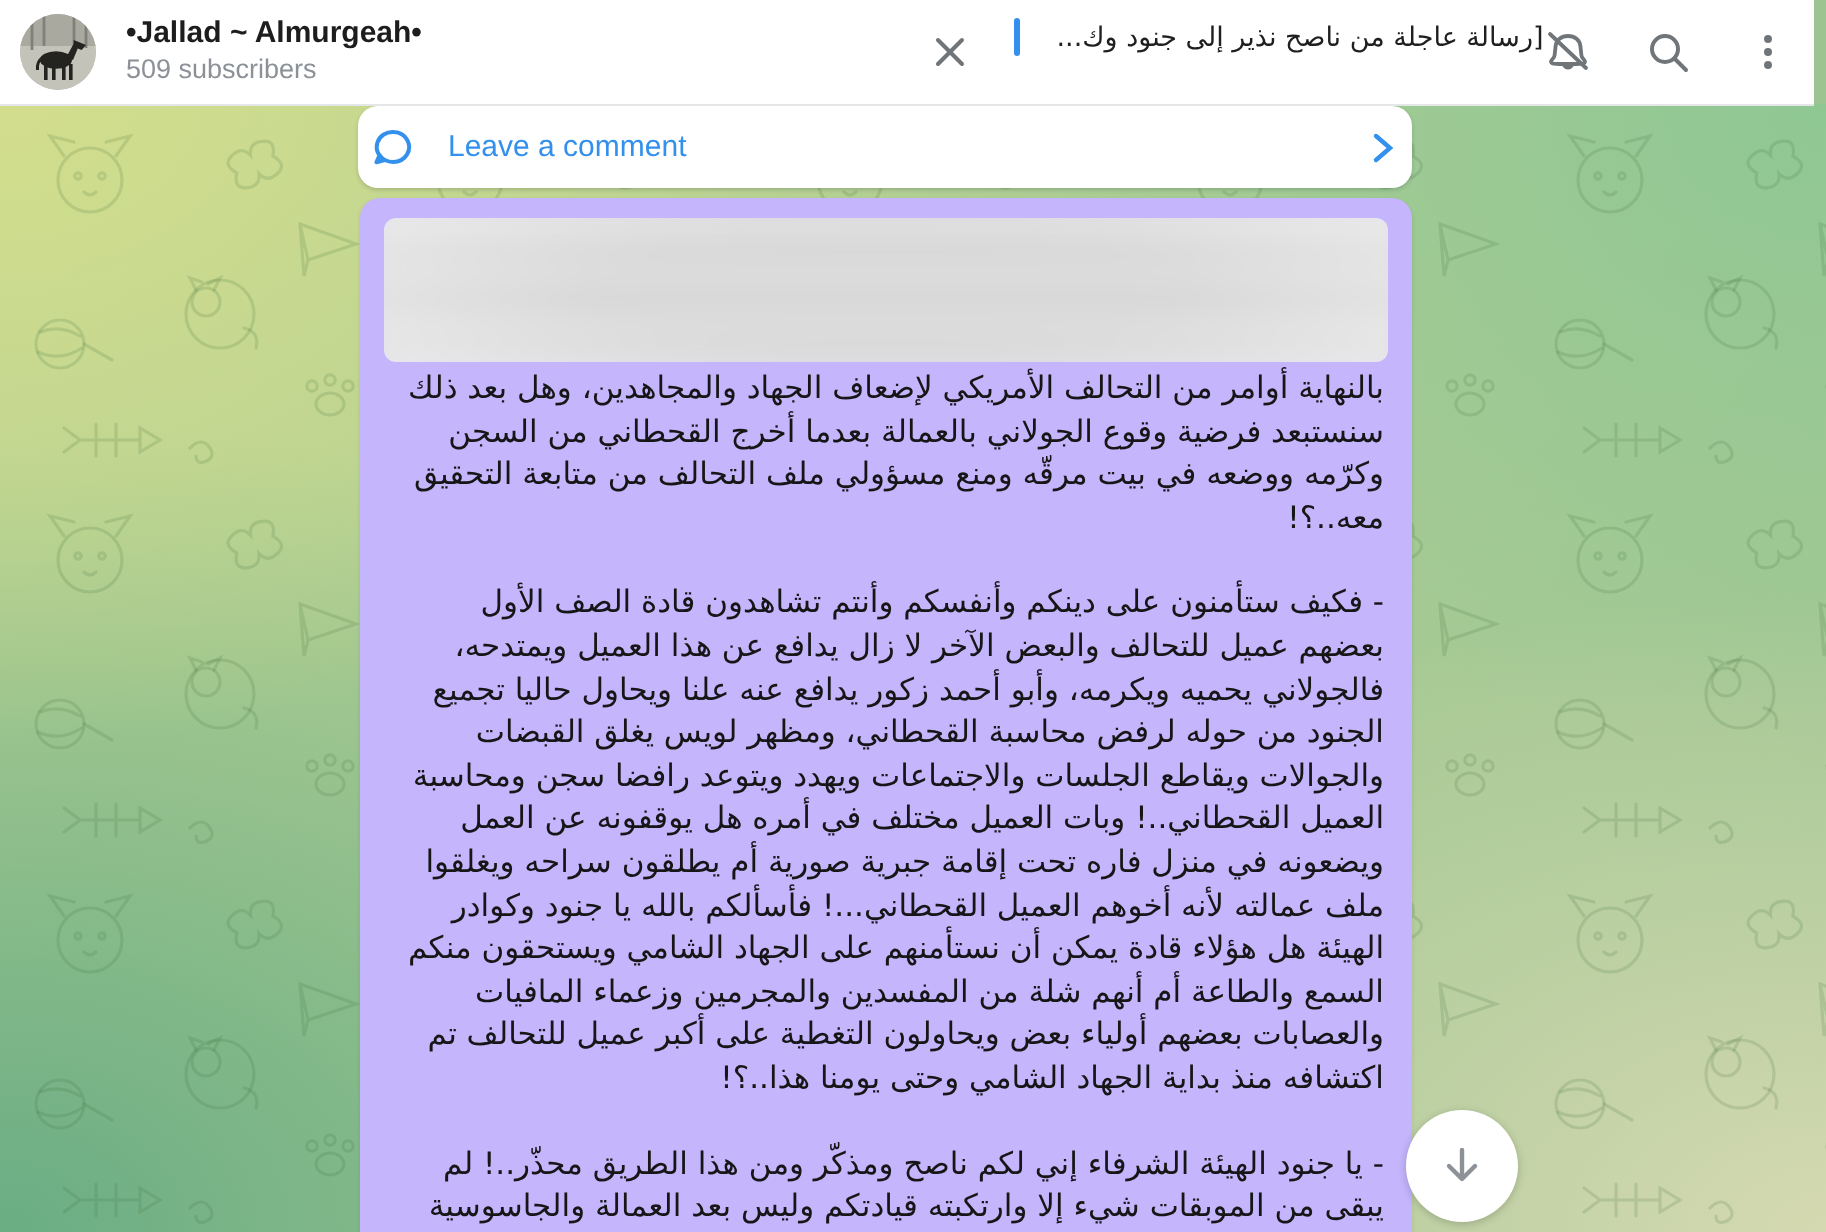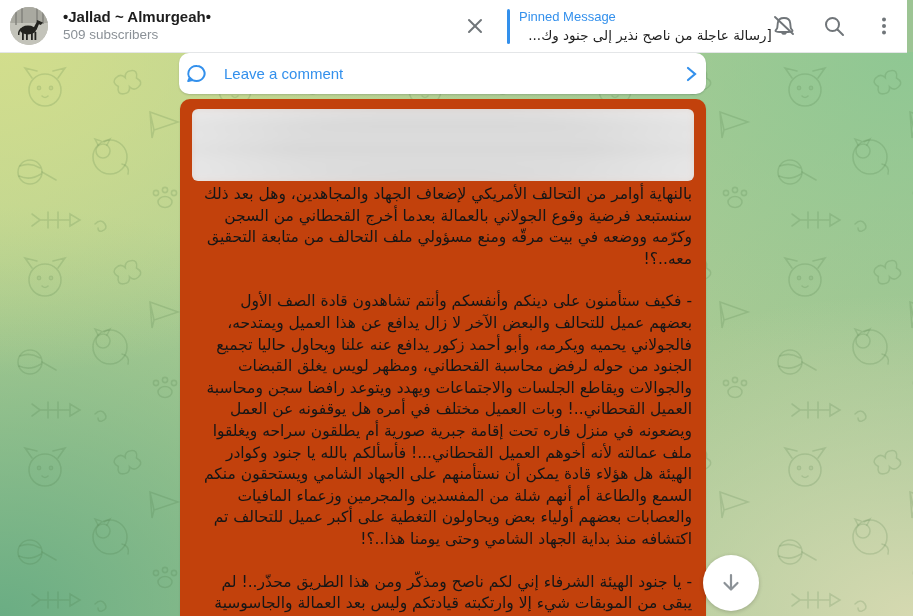--- a/index.html
+++ b/index.html
@@ -37,21 +37,21 @@
   .hicon{width:26px;height:26px;display:flex;align-items:center;justify-content:center;cursor:pointer;}
 
   
   .comment-bar{position:absolute;left:179px;top:53px;width:527px;height:41px;background:#fff;
       border-radius:10px;box-shadow:0 1px 2px rgba(16,35,47,.18);display:flex;align-items:center;
       padding:0 6px;box-sizing:border-box;z-index:4;cursor:pointer;}
   .comment-label{color:#3390ec;font-size:15px;font-weight:500;margin-left:15px;}
   .comment-chevron{margin-left:auto;display:flex;}
 
   
-  .message{position:absolute;left:180px;top:99px;width:526px;height:517px;background:#c2410c;
+  .message{position:absolute;left:180px;top:99px;width:526px;height:517px;background:#c4b5fd;
       border-radius:10px 10px 0 0;box-shadow:0 1px 2px rgba(16,35,47,.12);overflow:hidden;z-index:2;}
   .blur-block{margin:10px 12px 0;height:72px;border-radius:6px;overflow:hidden;position:relative;}
   .blur-inner{position:absolute;inset:-14px;filter:blur(9px);
       background:repeating-linear-gradient(180deg,#cbcbcb 0 13px,#ececec 13px 24px);}
   .blur-inner:after{content:"";position:absolute;inset:0;
       background:radial-gradient(ellipse at 50% 50%, rgba(255,255,255,0) 40%, rgba(255,255,255,.55) 100%);}
   .msg-text{padding:3px 14px 0;direction:rtl;text-align:right;color:#161616;
       font-family:"DejaVu Sans",sans-serif;font-size:15.5px;line-height:21.6px;}
   .msg-text p{margin:0 0 21px;}
 
@@ -136,21 +136,20 @@
         <g stroke="#707579" stroke-width="2" stroke-linecap="round">
           <line x1="4" y1="4" x2="16" y2="16"></line>
           <line x1="16" y1="4" x2="4" y2="16"></line>
         </g>
       </svg>
   </div>
 
   <div class="pinned">
     <div class="pinned-bar"></div>
     <div class="pinned-texts">
-      <div class="pinned-label">Pinned Message</div>
       <div class="pinned-preview">[رسالة عاجلة من ناصح نذير إلى جنود وك...</div>
     </div>
   </div>
 
   <div class="header-icons">
     <div class="hicon">
       <svg width="26" height="26" viewBox="0 0 26 26" fill="none" stroke="#707579" stroke-width="1.9" stroke-linecap="round">
         <path d="M9,19 v0 c-2.5,0 -4.5,0 -4.5,-1.2 c0,-1 1.6,-1.4 1.8,-3.2 l0.5,-4.6 c0.3,-3 2.8,-5 6.2,-5 c3.4,0 5.9,2 6.2,5 l0.5,4.6 c0.2,1.8 1.8,2.2 1.8,3.2 c0,1.2 -2,1.2 -4.5,1.2 z"></path>
         <path d="M11,19.5 a2.2,2.2 0 0 0 4,0"></path>
         <line x1="4" y1="4" x2="22" y2="21"></line>

